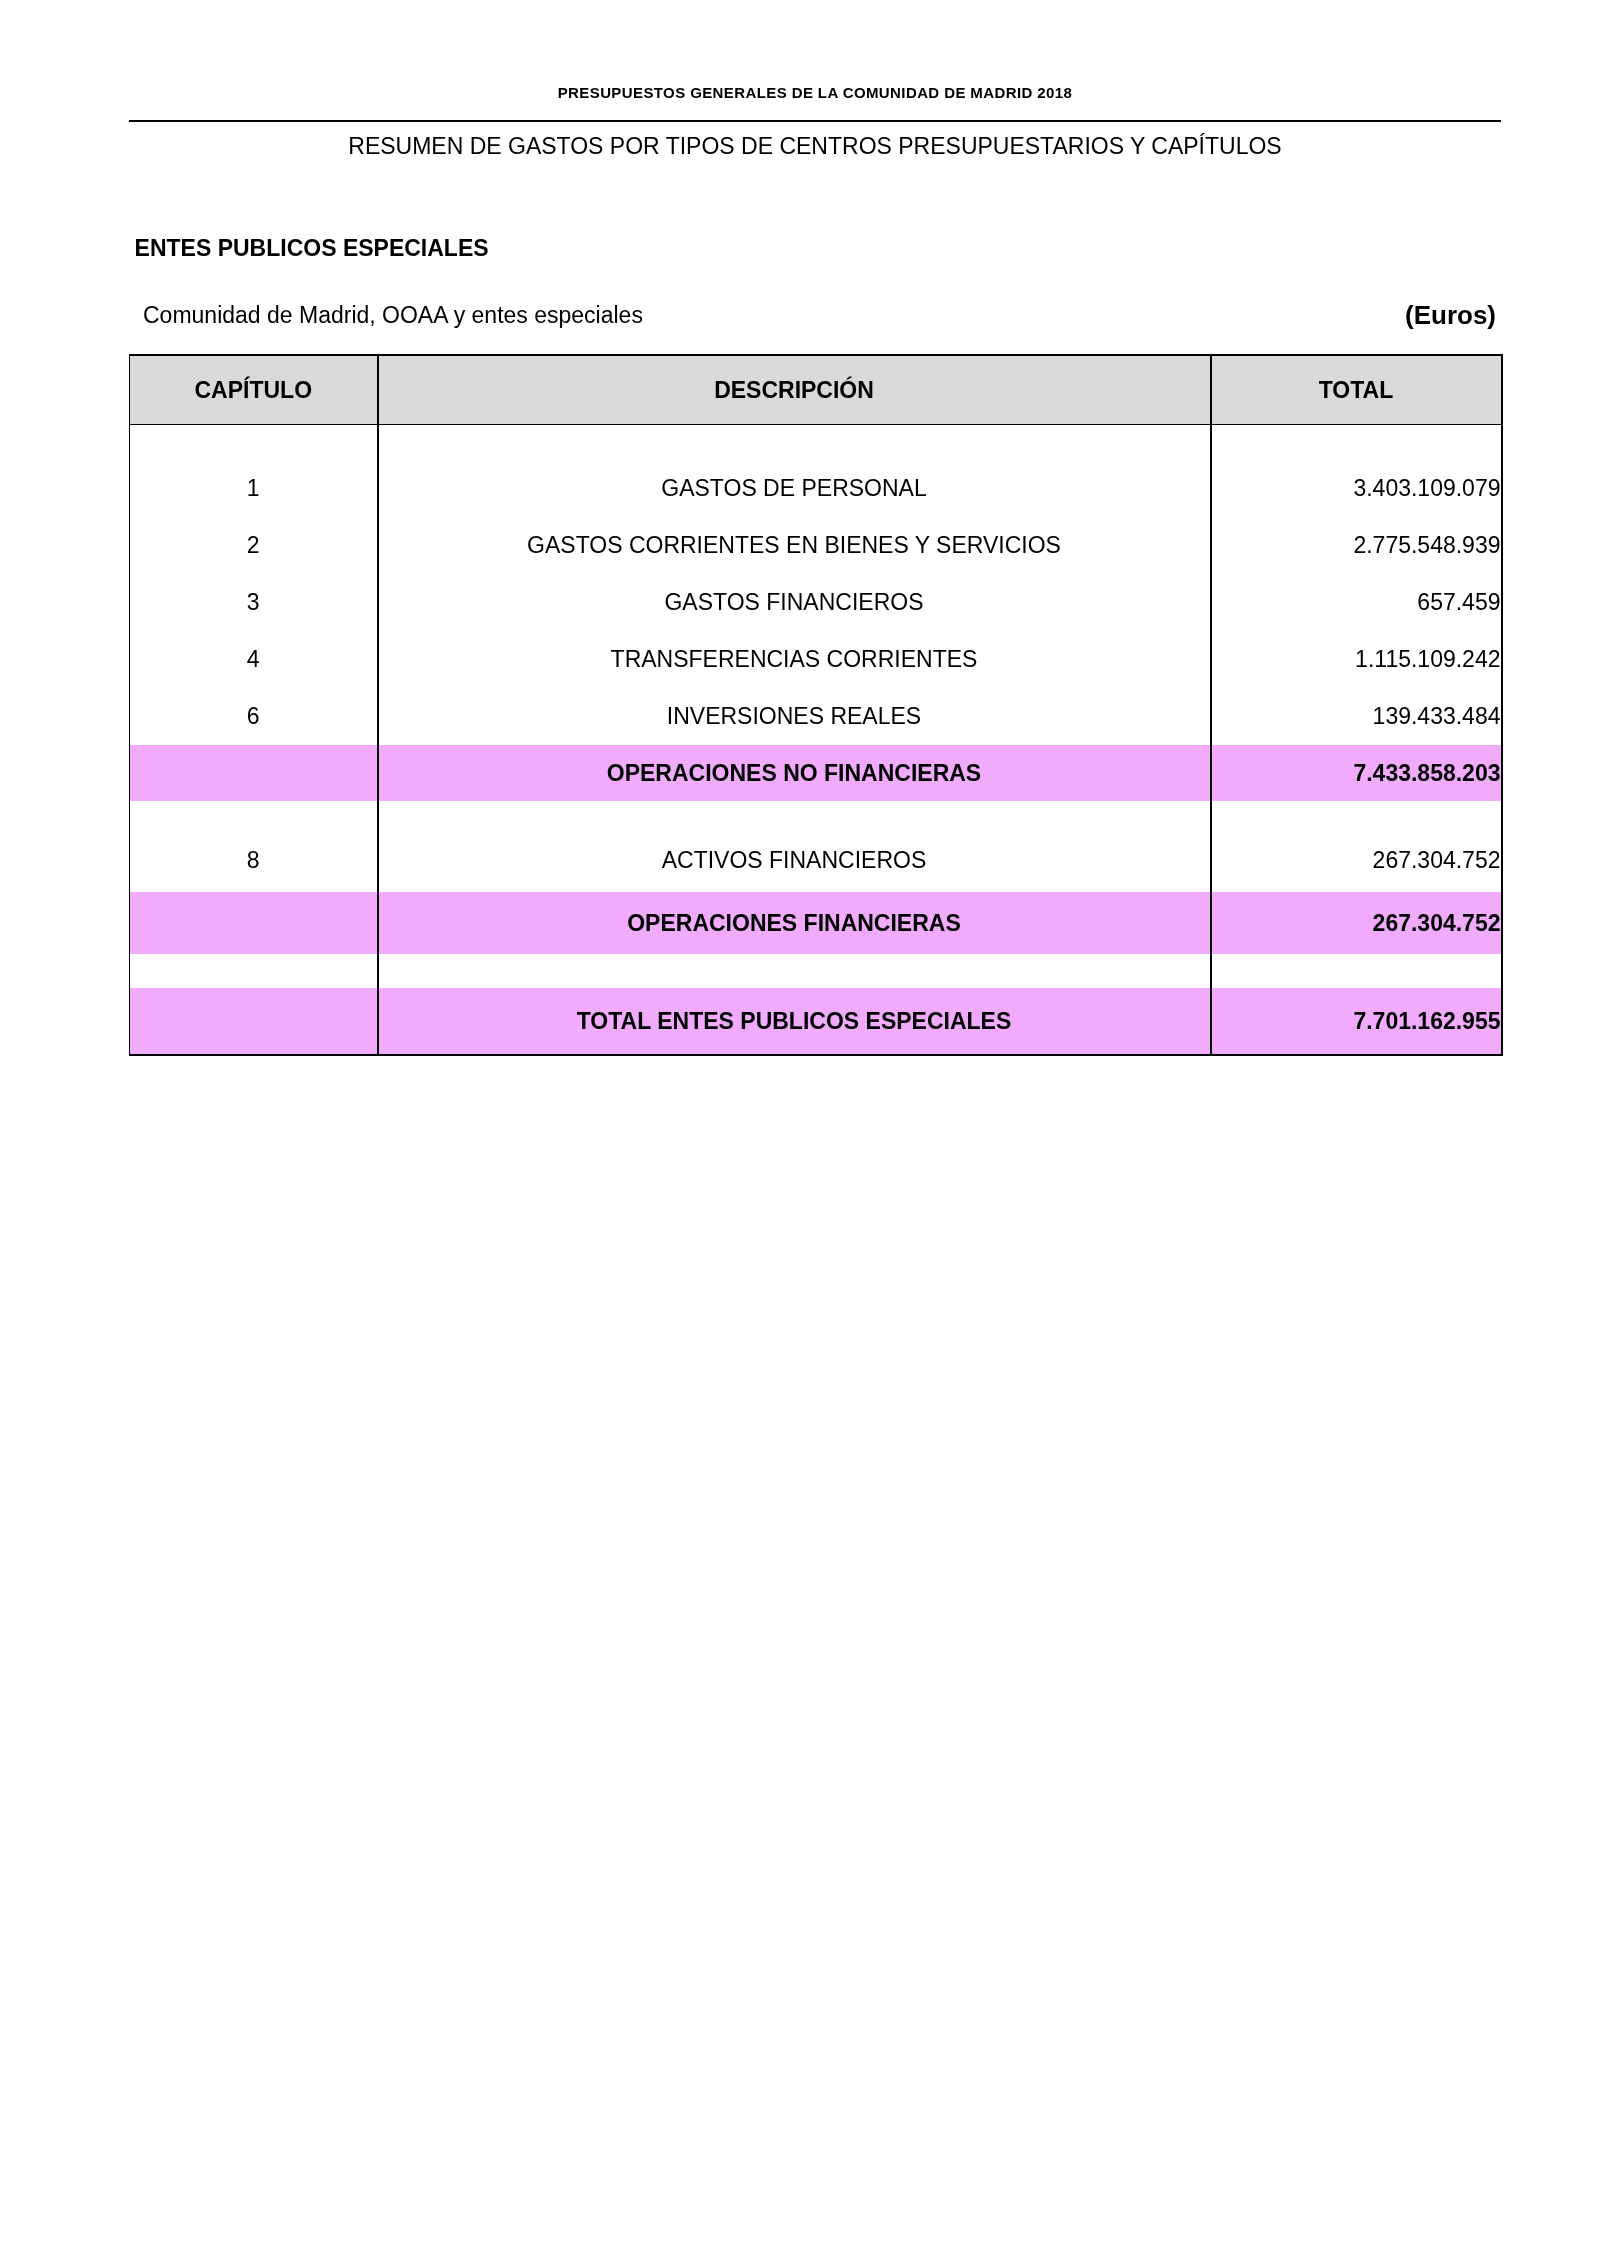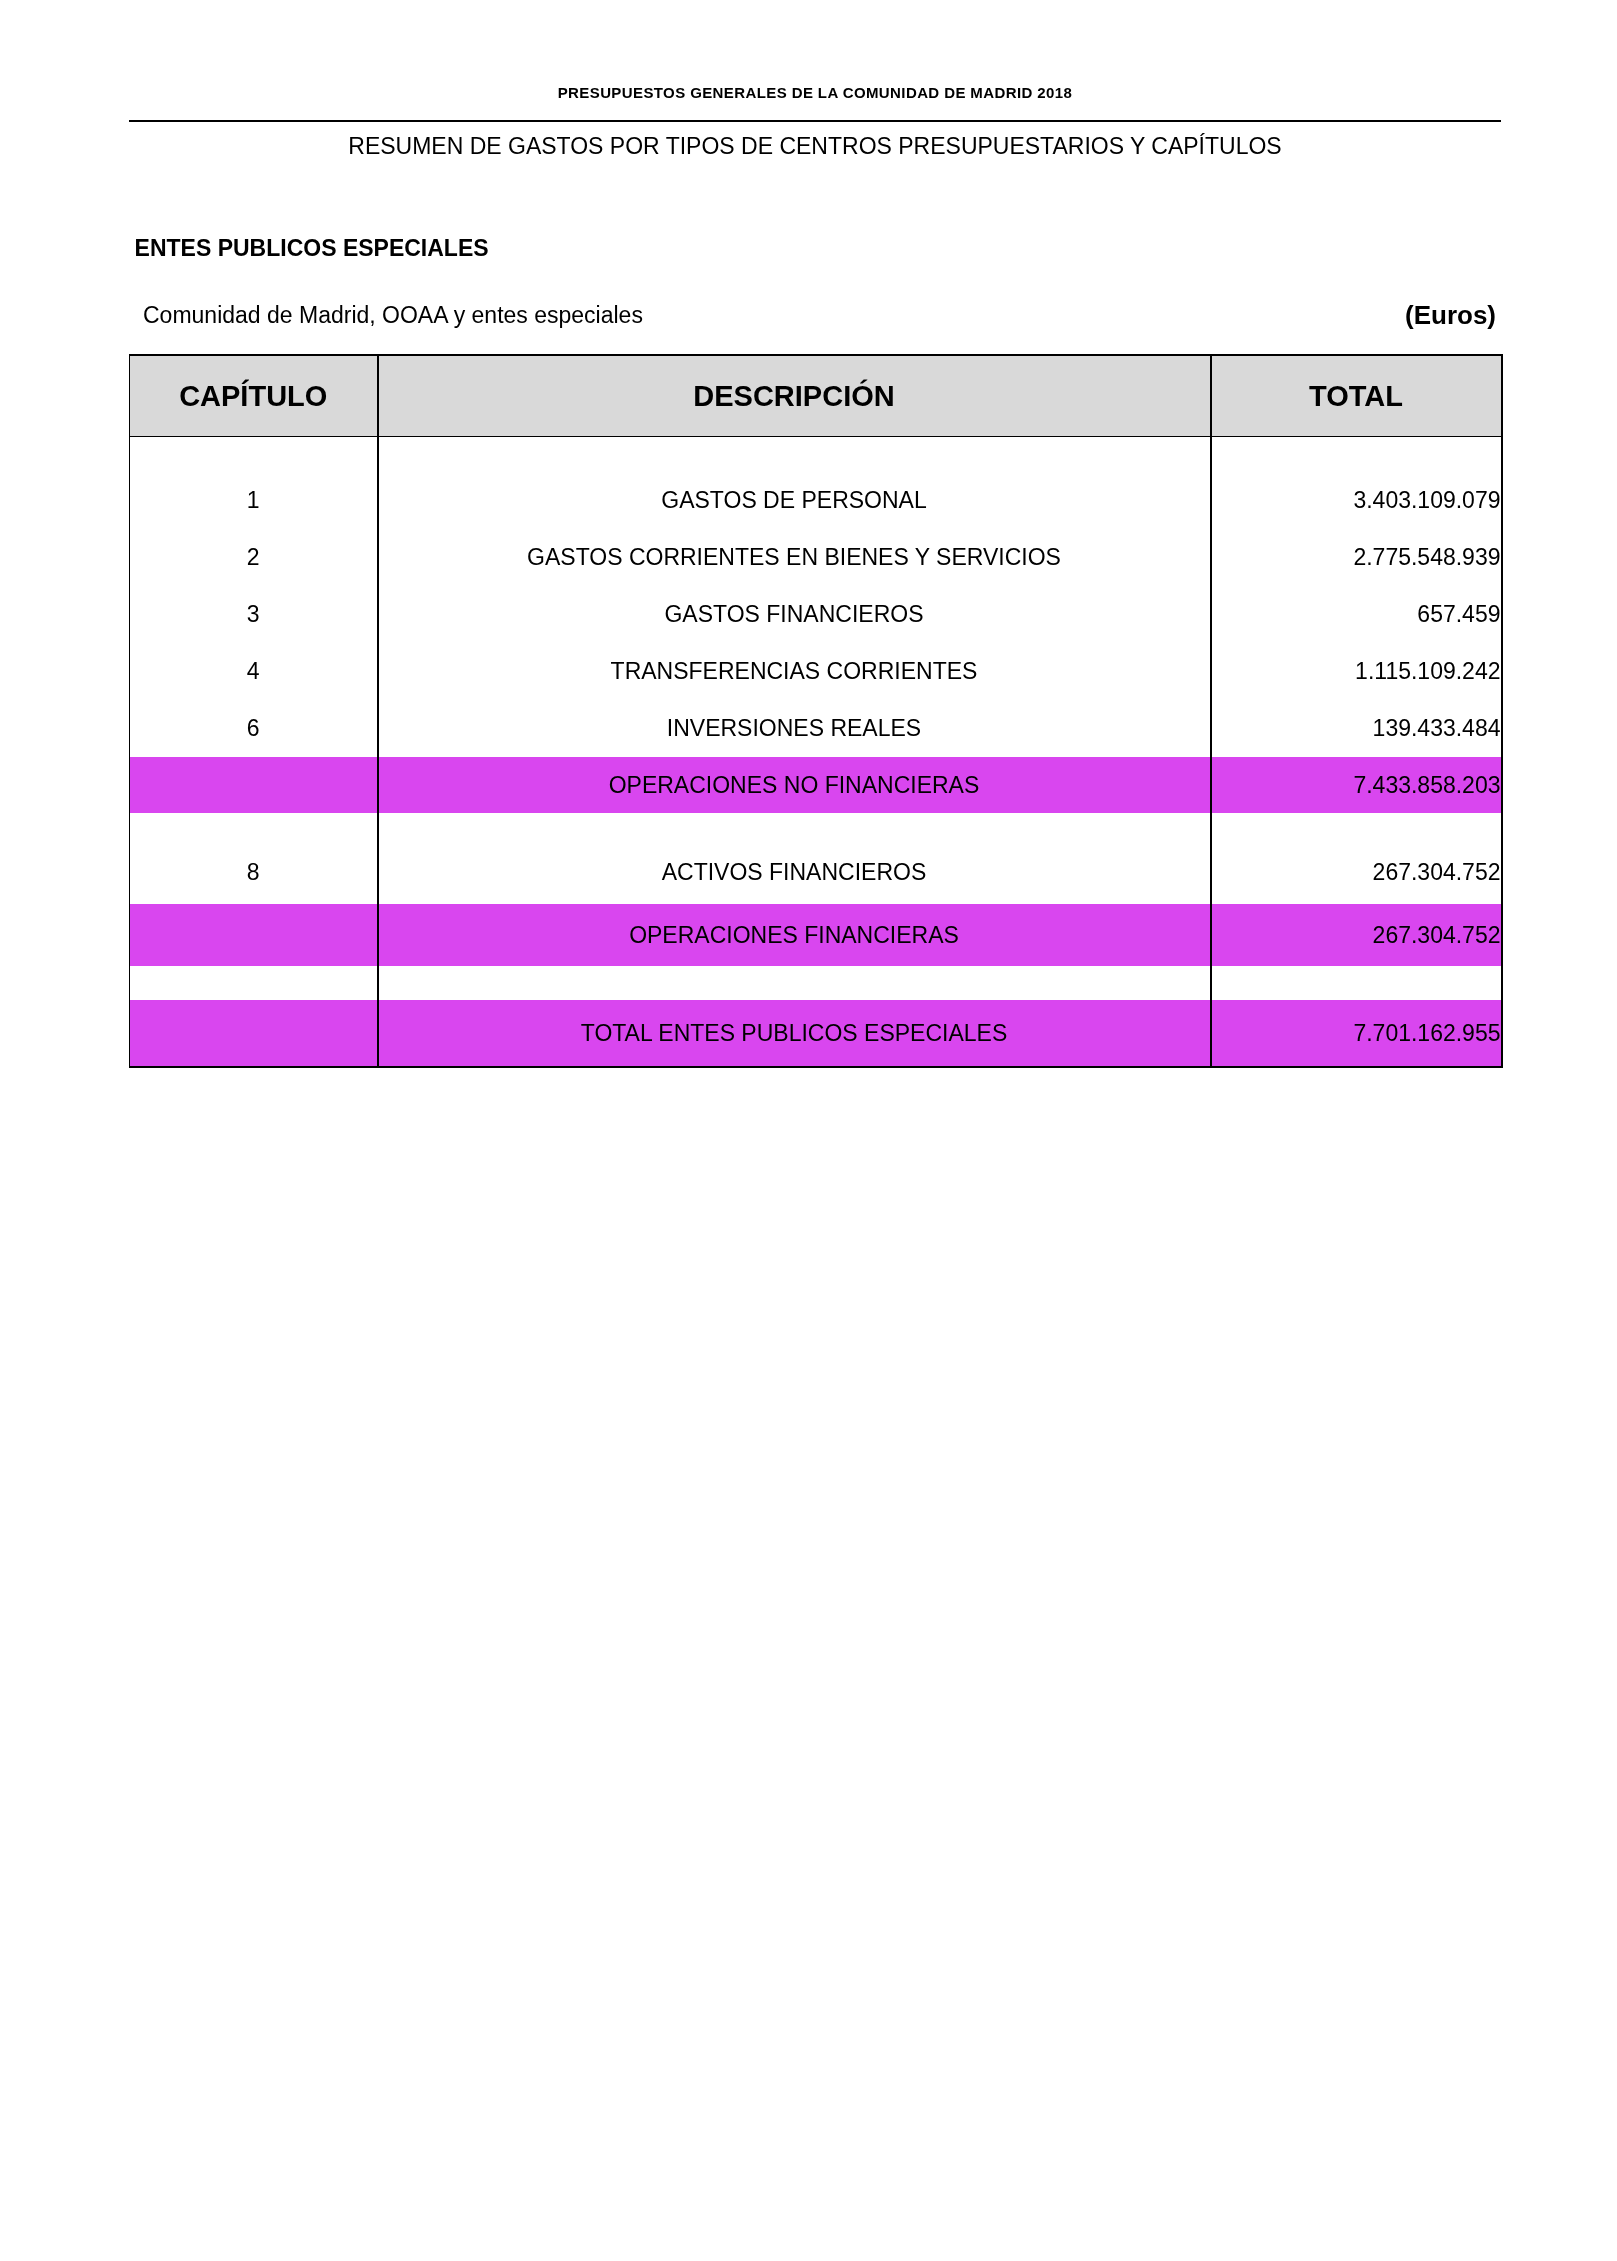--- a/index.html
+++ b/index.html
@@ -75,43 +75,43 @@
     border-top: 2.8px solid #000000;
     border-bottom: 2.8px solid #000000;
   }
   table.budget col.c-cap   { width: 248px; }
   table.budget col.c-desc  { width: 833px; }
   table.budget col.c-total { width: 291px; }
   table.budget th {
     background: #d9d9d9;
     border-bottom: 1.4px solid #000000;
     height: 68px;
-    font-size: 29px;
+    font-size: 23px;
     font-weight: bold;
     text-align: center;
     vertical-align: middle;
-    padding: 6px;
+    padding: 0;
   }
   table.budget td {
     font-size: 23px;
     font-weight: normal;
     vertical-align: middle;
     padding: 0;
     overflow: hidden;
     white-space: nowrap;
   }
   table.budget th.descripcion,
   table.budget td.descripcion {
     border-left: 2.1px solid #000000;
     border-right: 2.1px solid #000000;
   }
   td.capitulo   { text-align: center; }
   td.descripcion{ text-align: center; padding-left: 17.6px; }
   td.total      { text-align: right; padding-right: 17.6px; }
-  tr.shaded td  { background: #d946ef; font-weight: normal; }
+  tr.shaded td  { background: #f0abfc; font-weight: bold; }
   tr.h40 td { height: 28px; }
   tr.h48 td { height: 34px; }
   tr.h49 td { height: 35px; }
   tr.h77 td { height: 62px; }
   tr.h79 td { height: 56px; }
   tr.h81 td { height: 57px; }
   tr.h89 td { height: 63px; }
   tr.h94 td { height: 66px; }
 </style>
 </head>

